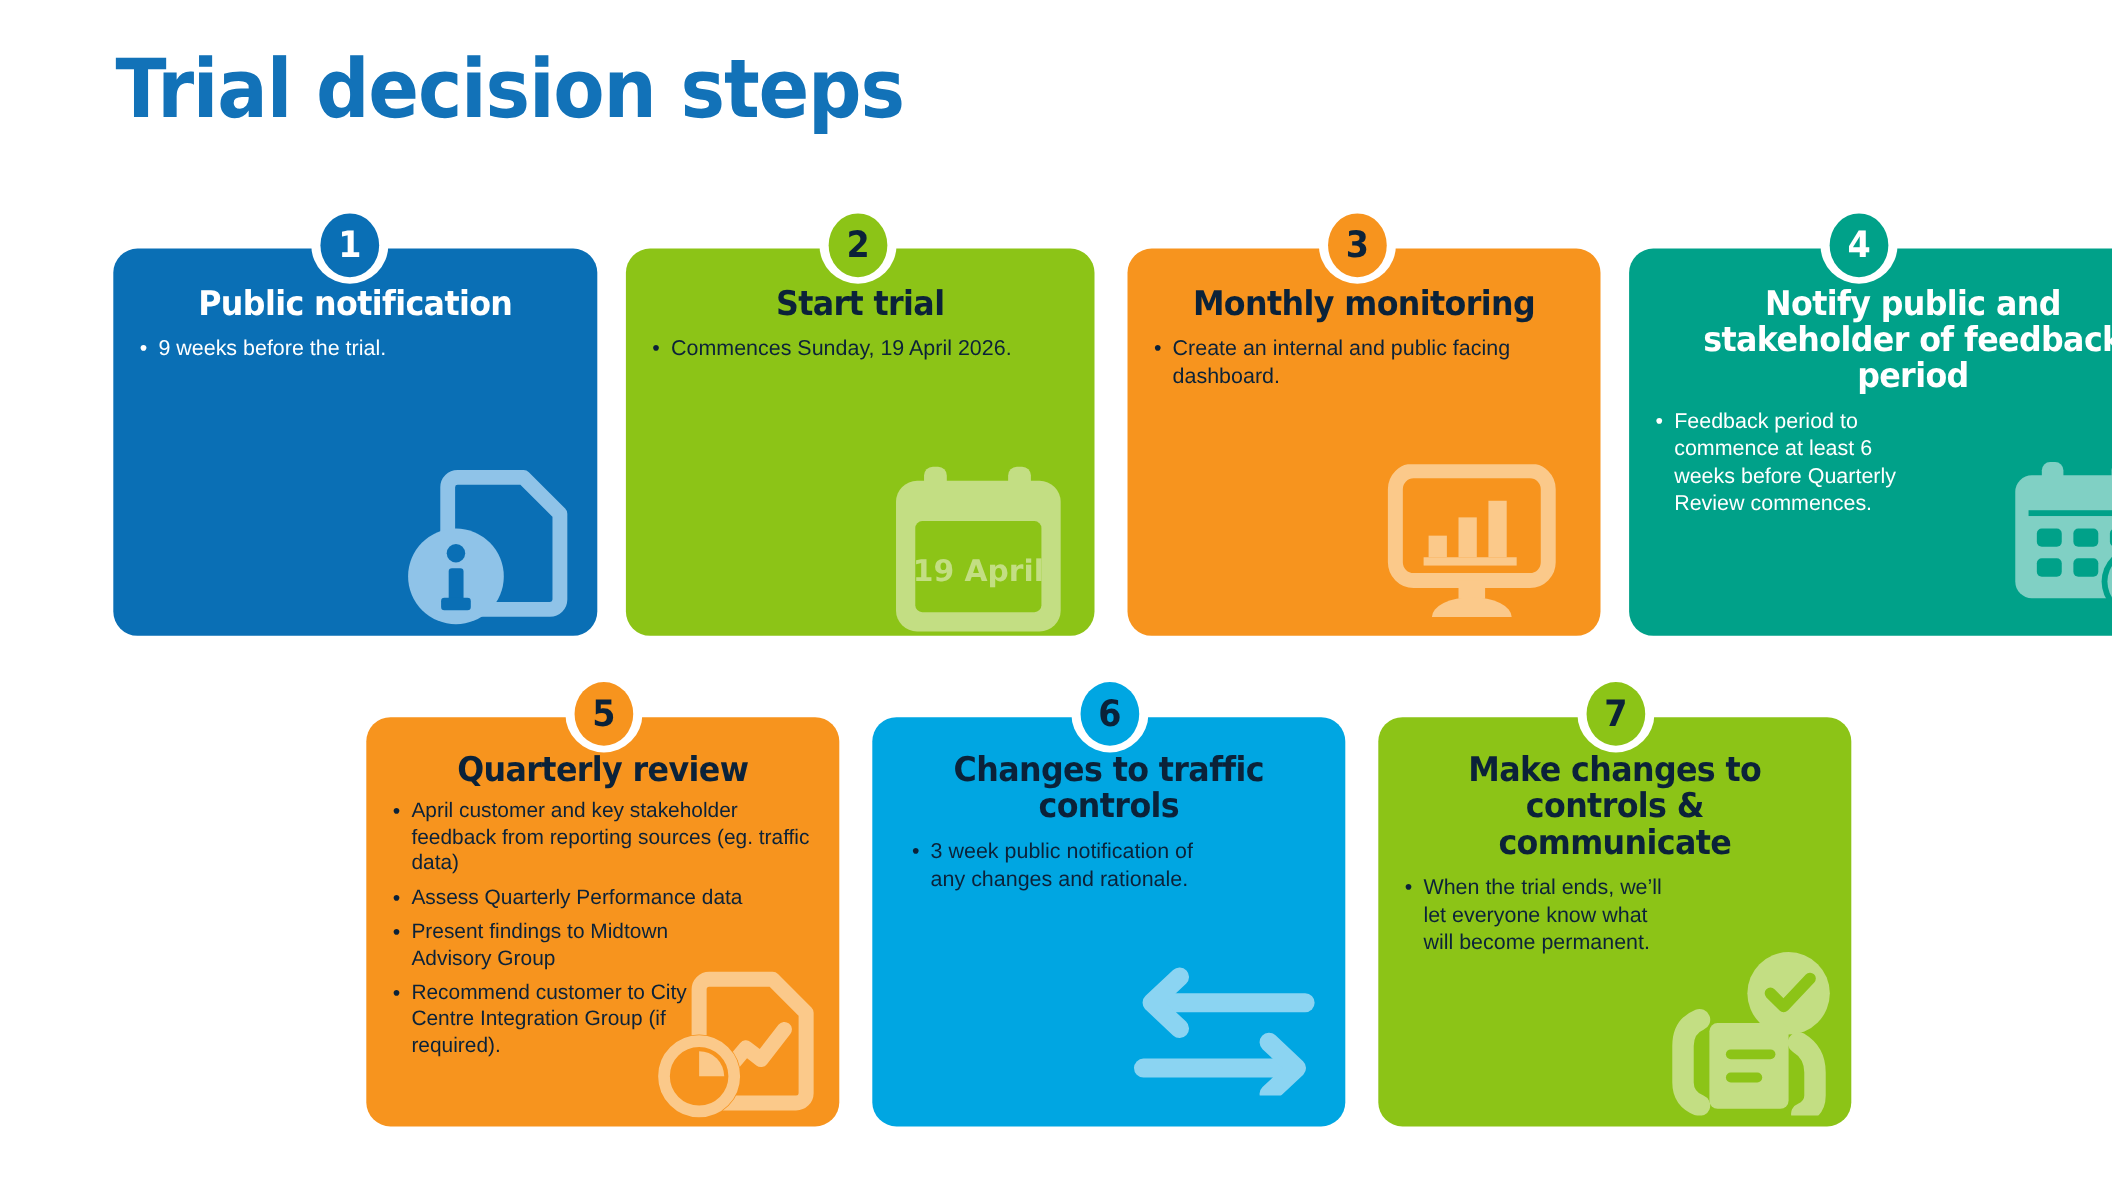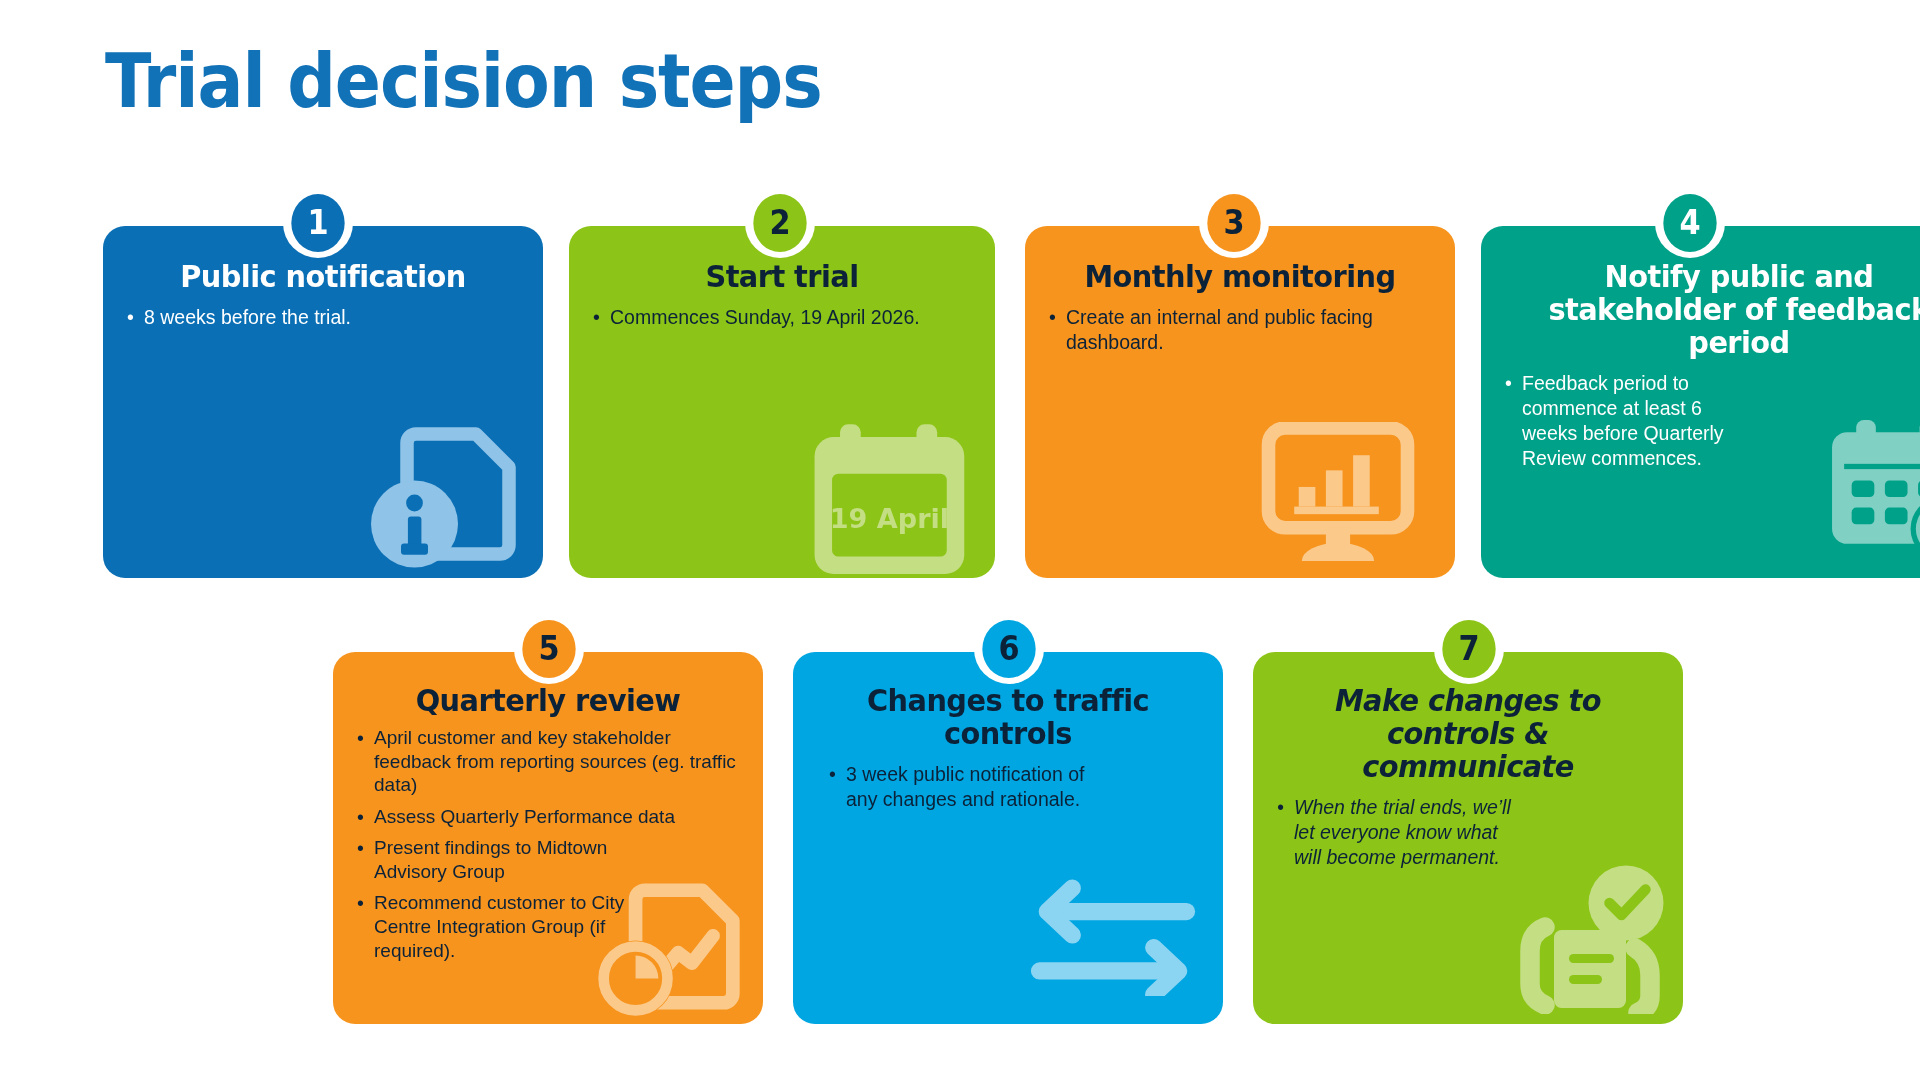--- a/index.html
+++ b/index.html
@@ -98,21 +98,21 @@
         <path d="M34 8 h40 l22 22 v52 a6 6 0 0 1 -6 6 h-56 a6 6 0 0 1 -6 -6 v-68 a6 6 0 0 1 6 -6 z" fill="none" stroke="#8FC3E8" stroke-width="9" stroke-linejoin="round"></path>
         <circle cx="33" cy="68" r="29" fill="#8FC3E8"></circle>
         <circle cx="33" cy="54" r="5.6" fill="#0A6FB5"></circle>
         <rect x="28.6" y="63" width="9" height="22" rx="2" fill="#0A6FB5"></rect>
         <rect x="24" y="81" width="18" height="7.5" rx="2" fill="#0A6FB5"></rect>
       </svg>
     </div>
     <div class="card-inner">
       <div class="card-title">Public notification</div>
       <ul class="bullets">
-        <li><span class="bul">•</span><span>8 weeks before the trial.</span></li>
+        <li><span class="bul">•</span><span>9 weeks before the trial.</span></li>
       </ul>
     </div>
   </div>
   <div class="badge" style="left:238px;top:188px;">
     <div class="badge-disc" style="background:#0A6FB5;color:#ffffff;">
       <span>1</span>
     </div>
   </div>
 
   <div class="card t-navy" style="left:524px;top:226px;width:426px;height:352px;background:#8CC417;">
@@ -236,21 +236,21 @@
         <li><span class="bul">•</span><span>3 week public notification of any changes and rationale.</span></li>
       </ul>
     </div>
   </div>
   <div class="badge" style="left:929px;top:614px;">
     <div class="badge-disc" style="background:#00A6E2;color:#0B2239;">
       <span>6</span>
     </div>
   </div>
 
-  <div class="card t-navy" style="left:1208px;top:652px;width:430px;height:372px;background:#8CC417;font-style:italic;">
+  <div class="card t-navy" style="left:1208px;top:652px;width:430px;height:372px;background:#8CC417;">
     <div class="wm" style="right:14px;bottom:10px;">
       <svg width="170" height="150" viewBox="0 0 112 100">
         <circle cx="84" cy="26" r="25" fill="#C3DE83"></circle>
         <path d="M73 26 l8 8 l16 -17" fill="none" stroke="#8CC417" stroke-width="7" stroke-linecap="round" stroke-linejoin="round"></path>
         <rect x="36" y="44" width="48" height="52" rx="5" fill="#C3DE83"></rect>
         <rect x="46" y="60" width="30" height="6" rx="3" fill="#8CC417"></rect>
         <rect x="46" y="74" width="22" height="6" rx="3" fill="#8CC417"></rect>
         <path d="M30 42 q-10 4 -10 16 v22 q0 10 10 14" fill="none" stroke="#C3DE83" stroke-width="13" stroke-linecap="round"></path>
         <path d="M90 56 q10 6 10 18 v14 q0 8 -8 11" fill="none" stroke="#C3DE83" stroke-width="13" stroke-linecap="round"></path>
       </svg>

